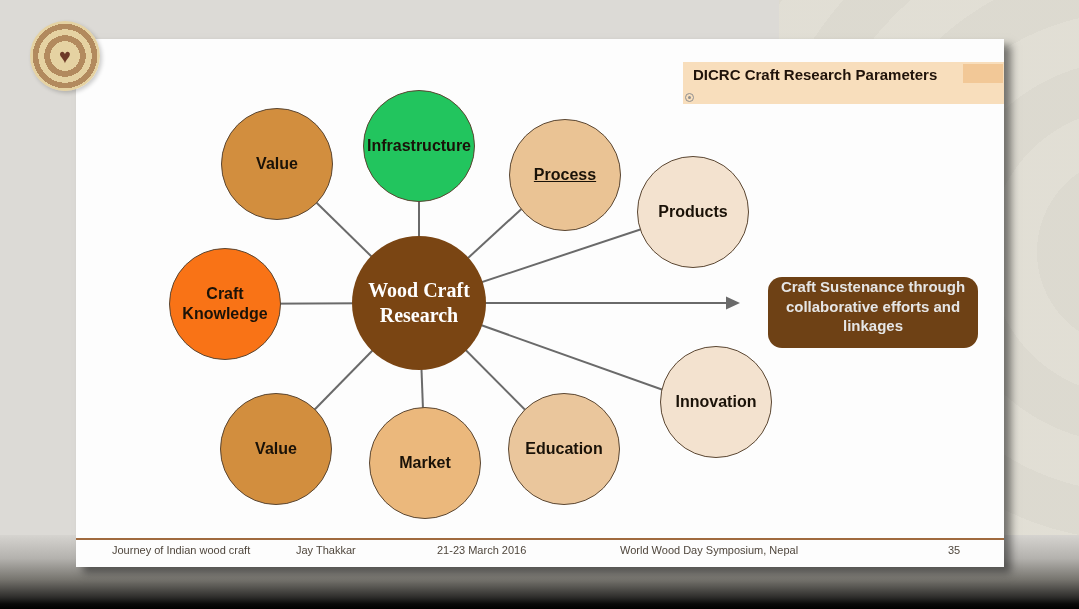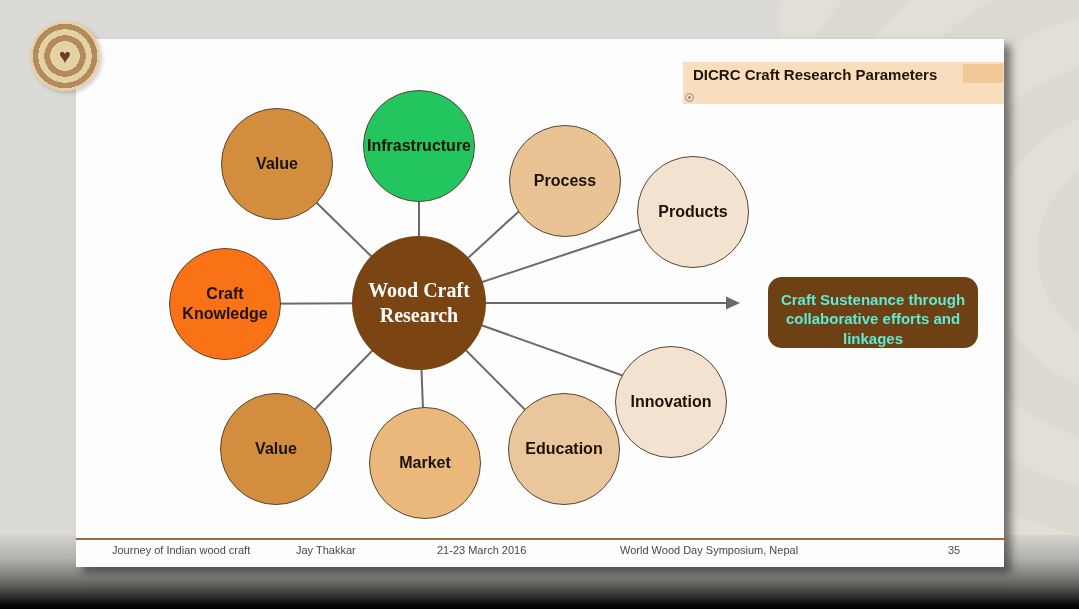--- a/index.html
+++ b/index.html
@@ -65,32 +65,32 @@
   .hub {
     position:absolute; left:276px; top:197px; width:134px; height:134px;
     border-radius:50%;
     display:flex; align-items:center; justify-content:center; text-align:center;
     font-size:20px; font-weight:bold; color:#ffffff; line-height:1.25;
     padding:0 12px;
     font-family:Liberation Serif, serif;
   }
   .c-people        { left:145px; top:69px;  }
   .c-infrastructure{ left:287px; top:51px;  }
-  .c-process       { left:433px; top:86px;  }
+  .c-process       { left:433px; top:80px;text-decoration:underline;  }
   .c-products      { left:561px; top:117px; }
   .c-craft         { left:93px;  top:209px; }
   .c-value         { left:144px; top:354px; }
   .c-market        { left:293px; top:368px; }
   .c-education     { left:432px; top:354px; }
-  .c-innovation    { left:539px; top:307px; }
+  .c-innovation    { left:584px; top:307px; }
   .outcome {
     position:absolute; left:692px; top:238px; width:210px; height:71px;
     border-radius:14px;
-    display:flex; align-items:flex-end; justify-content:center; text-align:center;
-    font-size:15px; font-weight:bold; color:#5eead4; line-height:1.3;
+    display:flex; align-items:flex-start; justify-content:center; text-align:center;
+    font-size:15px; font-weight:bold; color:#e5e5e5; line-height:1.3;
     padding:0 12px;
   }
   
   .footer-rule { position:absolute; left:0; top:499px; width:100%; height:2px; }
   .footer-item {
     position:absolute; top:505px; font-size:11px; color:#4f463c; white-space:nowrap;
   }
   .f-project { left:36px; }
   .f-author  { left:220px; }
   .f-date    { left:361px; }

